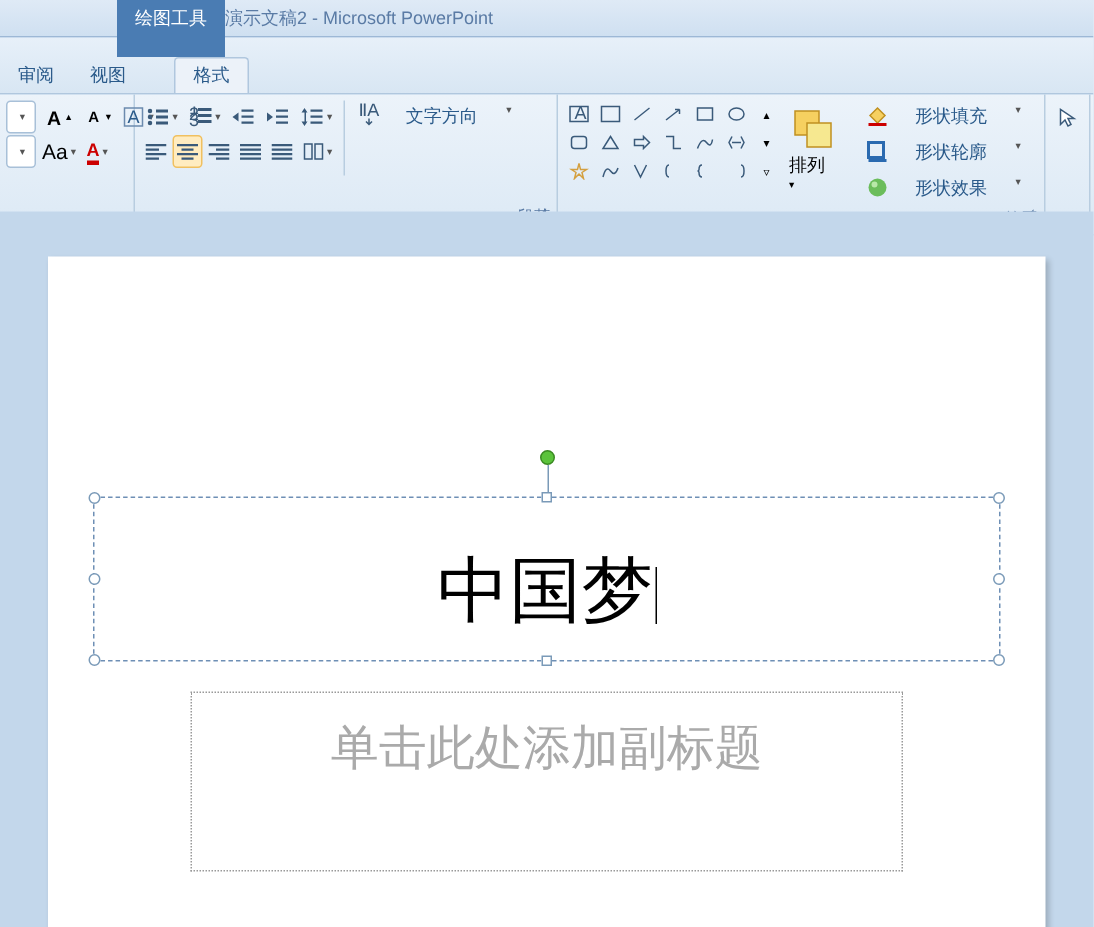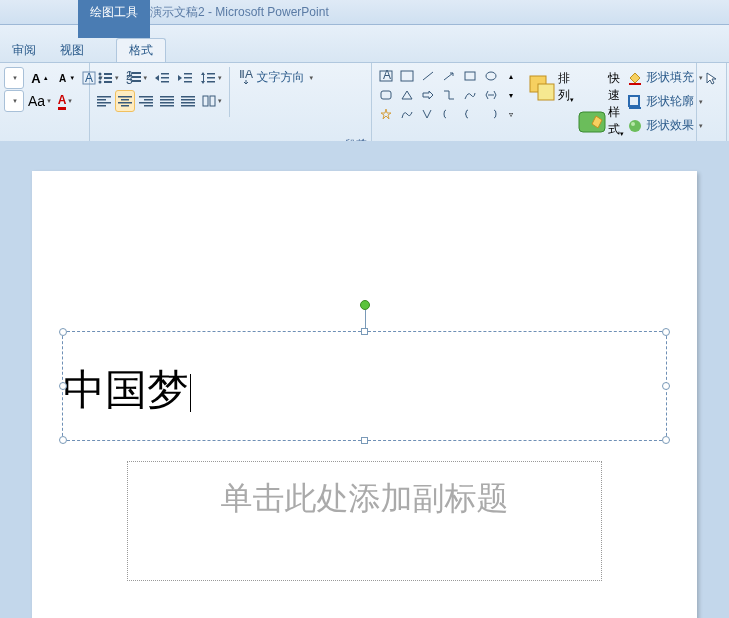--- a/index.html
+++ b/index.html
@@ -13,41 +13,41 @@
 .ribbon{height:94px;background:linear-gradient(#ecf3fa,#dce9f5);display:flex;border-bottom:1px solid #9db8d6}
 .group{border-right:1px solid #b8cde0;display:flex;flex-direction:column;padding:2px 4px}
 .group-body{flex:1;display:flex;align-items:flex-start;gap:2px;padding-top:2px}
 .group-label{text-align:right;color:#5a7ba5;font-size:11px;padding:2px 0;position:relative}
 .group-label::after{content:"◢";position:absolute;right:3px;font-size:7px;color:#5a7ba5}
 .btn{border:1px solid transparent;border-radius:3px;padding:1px 2px;cursor:pointer;display:inline-flex;align-items:center;justify-content:center;min-width:20px;height:22px}
 .dd::after{content:"▾";font-size:7px;margin-left:2px;color:#555}
 .col{display:flex;flex-direction:column;gap:1px}
 .row{display:flex;gap:1px;align-items:center}
 .sep{width:1px;height:50px;background:#b8cde0;margin:0 2px}
-.bigbtn{display:flex;flex-direction:row;align-items:flex-end;width:48px;padding:2px;cursor:pointer;border:1px solid transparent;border-radius:3px}
+.bigbtn{display:flex;flex-direction:column;align-items:flex-start;width:48px;padding:2px;cursor:pointer;border:1px solid transparent;border-radius:3px}
 .bigbtn .ic{width:32px;height:32px;display:flex;align-items:center;justify-content:center;font-size:24px}
 .ic{display:inline-flex;align-items:center;justify-content:center;width:16px;height:16px;font-size:14px}
 .canvas{position:absolute;top:141px;left:0;right:0;bottom:0;background:#c3d7eb;display:flex;justify-content:center}
 .slide{background:#fff;width:665px;height:477px;margin-top:30px;box-shadow:2px 2px 4px rgba(0,0,0,0.2);position:relative}
 .title-box{position:absolute;left:30px;top:160px;width:605px;height:110px;border:1.2px dashed #6e8fb5}
 .title-box .handle{position:absolute;width:8px;height:8px;background:#fff;border:1px solid #7a9ab8;border-radius:50%}
 .h-tl{left:-4px;top:-4px}.h-tr{right:-4px;top:-4px}.h-bl{left:-4px;bottom:-4px}.h-br{right:-4px;bottom:-4px}
 .h-ml{left:-4px;top:50%;margin-top:-4px}.h-mr{right:-4px;top:50%;margin-top:-4px}
 .sq{position:absolute;width:7px;height:7px;background:#fff;border:1px solid #7a9ab8}
 .h-tm{left:50%;top:-4px;margin-left:-4px}.h-bm{left:50%;bottom:-4px;margin-left:-4px}
 .rot{position:absolute;left:50%;top:-32px;margin-left:-5px;width:10px;height:10px;background:#5bc33b;border:1px solid #3a8a22;border-radius:50%}
 .rot-line{position:absolute;left:50%;top:-22px;width:1px;height:18px;background:#7a9ab8}
-.title-text{font-family:Liberation Sans, sans-serif;font-size:42px;color:#000;padding-top:30px}
+.title-text{font-family:Liberation Sans, sans-serif;font-size:48px;color:#000;text-align:center;padding-top:30px}
 .title-text::after{content:"";display:inline-block;width:1px;height:38px;background:#000;vertical-align:middle;margin-left:1px}
 .sub-box{position:absolute;left:95px;top:290px;width:475px;height:120px;border:1px dotted #999;display:flex;align-items:flex-start;justify-content:center;padding-top:15px}
 .sub-text{font-family:"SimSun",serif;font-size:32px;color:#aaa}
 svg{display:block}
 .shapegrid{display:grid;grid-template-columns:repeat(6,20px);grid-template-rows:repeat(3,18px);gap:1px}
 .sg{border:1px solid transparent;display:flex;align-items:center;justify-content:center;font-size:11px;color:#3a5a7a;cursor:pointer}
-.txtbtn{display:flex;align-items:center;gap:3px;cursor:pointer;padding:1px 3px;border:1px solid transparent;border-radius:3px;color:#2a5a8a;white-space:nowrap}
+.txtbtn{display:flex;gap:17px;cursor:pointer;padding:1px 3px;border:1px solid transparent;border-radius:3px;color:#2a5a8a;white-space:nowrap}
 </style>
 </head>
 <body>
 
 <div class="titlebar">
   <div class="context-tab">绘图工具</div>
   <div class="doc-title">演示文稿2 - Microsoft PowerPoint</div>
 </div>
 
 <div class="tabrow">
@@ -310,30 +310,20 @@
         <div class="btn" style="height:18px;width:14px;font-size:8px">▿</div>
       </div>
       <div class="bigbtn">
         <div class="ic">
             <svg width="32" height="32">
               <rect x="4" y="4" width="16" height="16" fill="#f6d060" stroke="#c09020"></rect>
               <rect x="12" y="12" width="16" height="16" fill="#f6e890" stroke="#c09020"></rect>
             </svg>
           </div>
         <span>排列</span>
-          <span style="font-size:7px">▾</span>
-      </div>
-      <div class="bigbtn">
-        <div class="ic">
-            <svg width="32" height="32">
-              <rect x="3" y="6" width="26" height="20" rx="4" fill="#6bbd5b" stroke="#3a8a32"></rect>
-              <path d="M20 10 L26 14 L22 22 L16 18 Z" fill="#f6d060" stroke="#c09020"></path>
-            </svg>
-          </div>
-        <span>快速样式</span>
           <span style="font-size:7px">▾</span>
       </div>
       <div class="col" style="gap:3px">
         <div class="txtbtn dd">
             <span class="ic">
               <svg width="16" height="16">
                 <path d="M3 8 L8 3 L13 8 L8 13 Z" fill="#f6d060" stroke="#c09020"></path>
                 <rect x="2" y="13" width="12" height="2" fill="#c00"></rect>
               </svg>
             </span>

